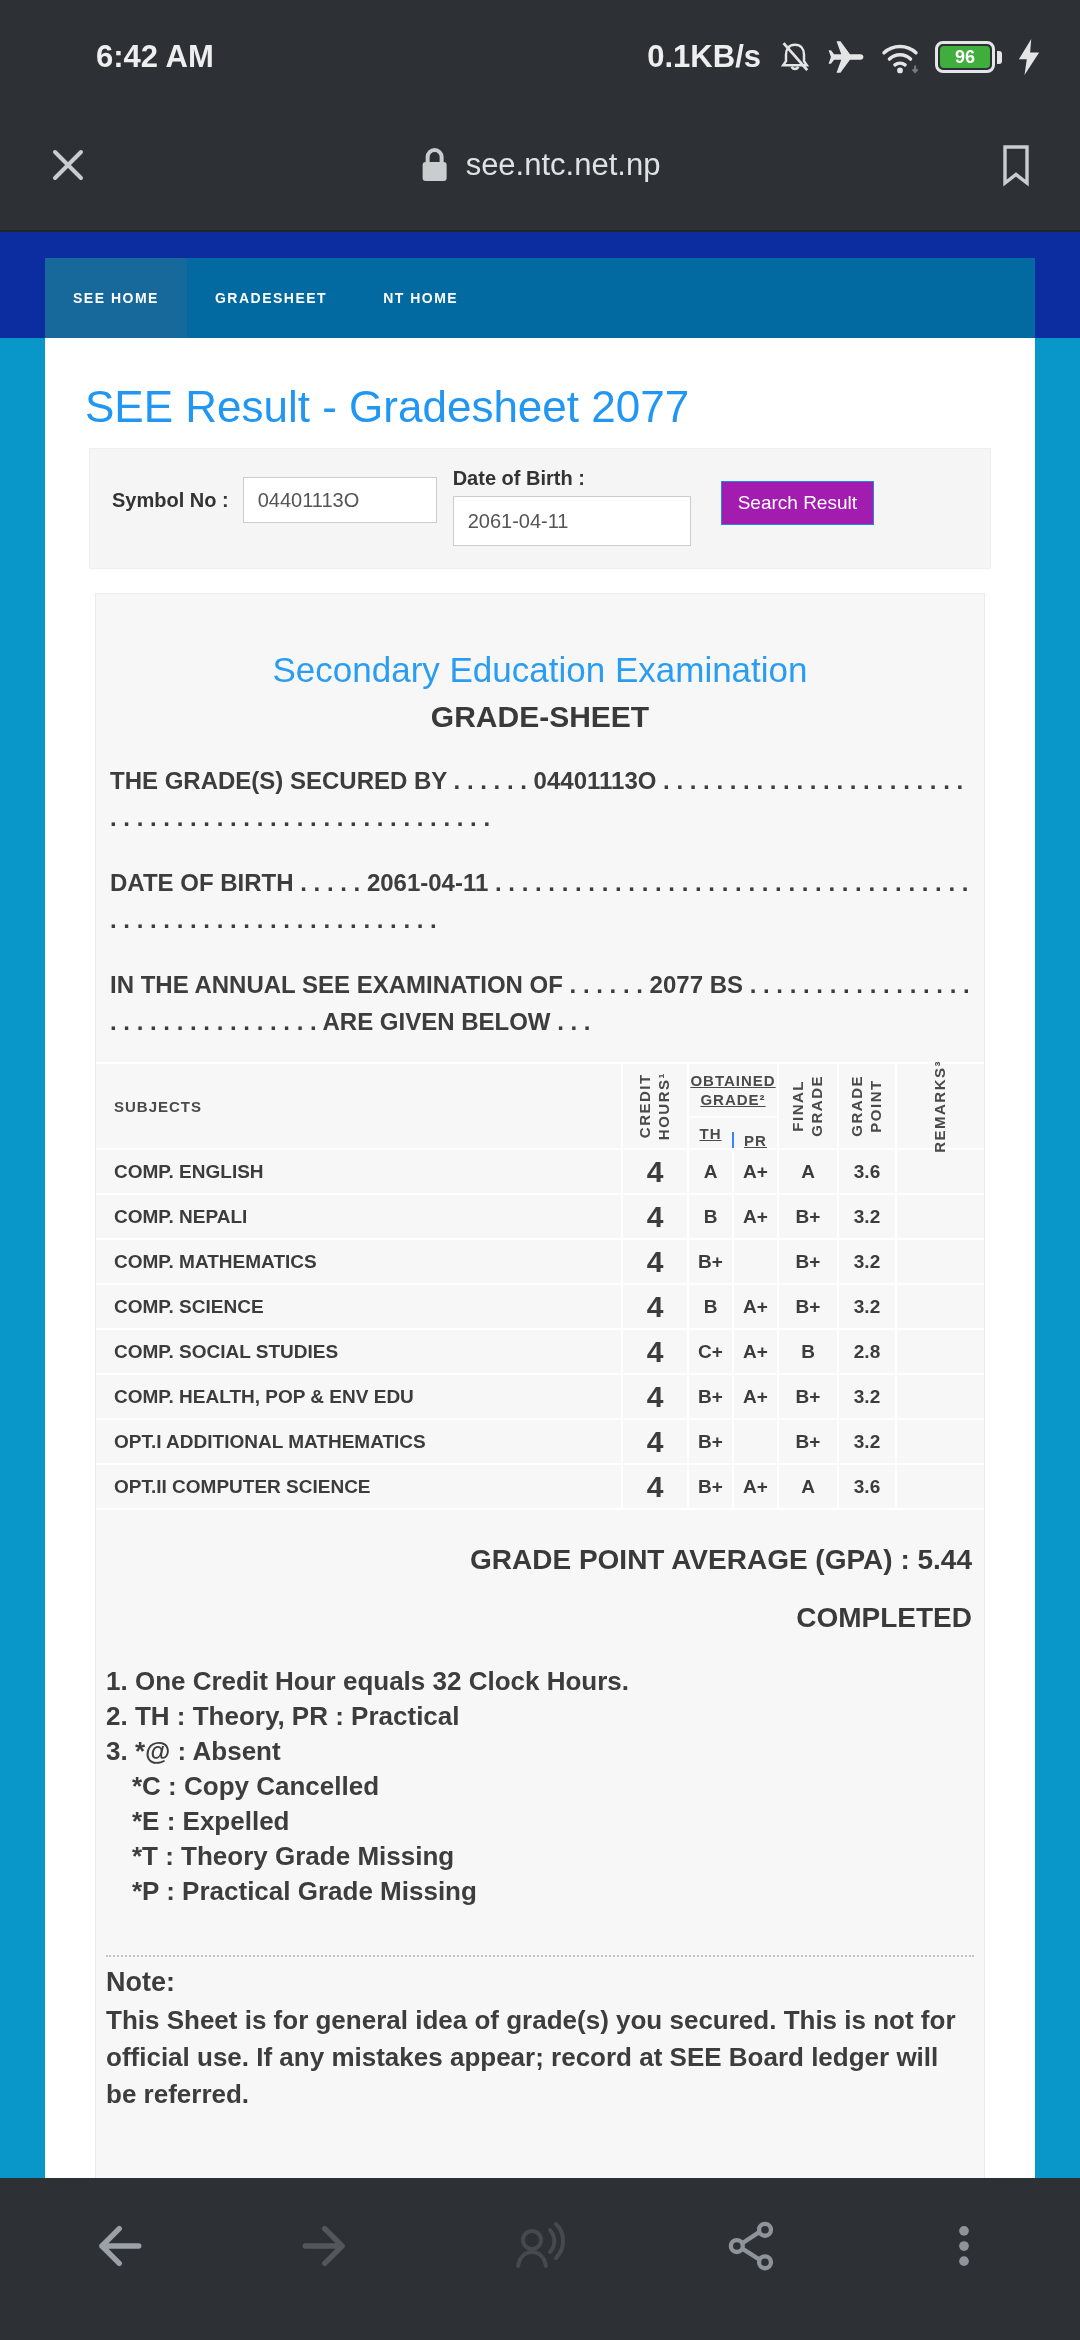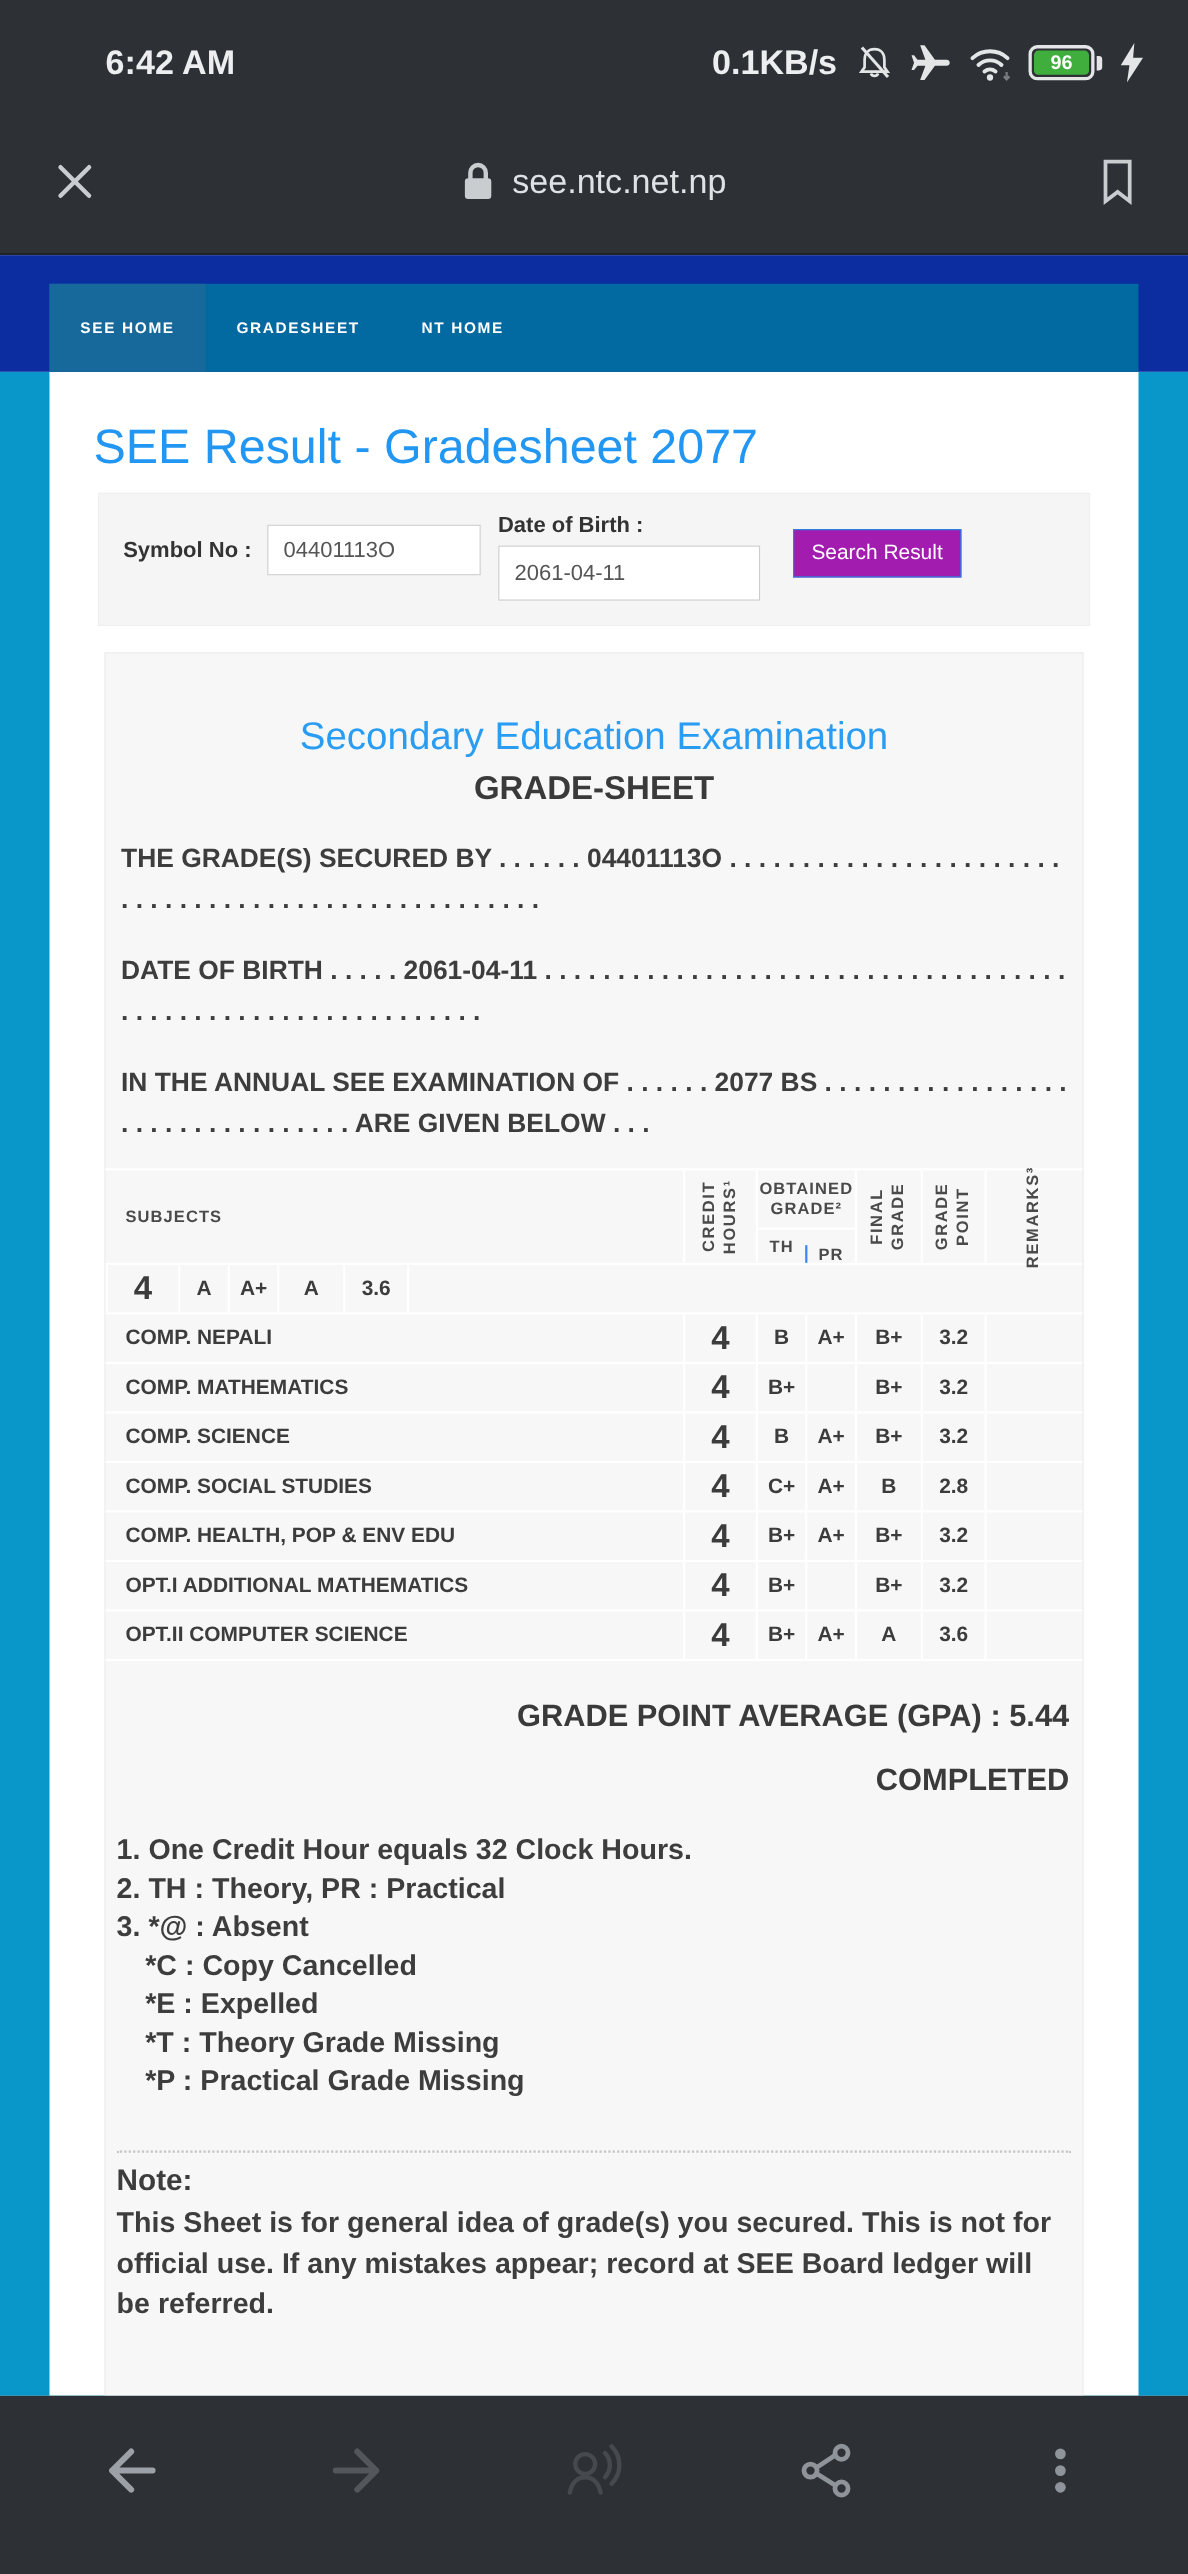--- a/index.html
+++ b/index.html
@@ -50,21 +50,21 @@
   .sheet-card { margin:24px 50px 0; background:#f7f7f7; border:1px solid #ececec; padding-bottom:92px; }
   .org-title { margin-top:56px; text-align:center; color:#2a9df3; font-size:35px; font-weight:400; }
   .sheet-title { margin-top:10px; text-align:center; color:#3a3a3a; font-size:30px; font-weight:bold; }
   .sline { margin:28px 14px 0; font-size:24px; font-weight:bold; color:#3d3d3d; line-height:37px; }
 
   .gtable { margin-top:22px; border-top:2px solid #fff; font-weight:bold; color:#3c3c3c; }
   .thead { display:flex; border-bottom:2px solid #fff; height:86px; }
   .hcell { display:flex; align-items:center; justify-content:center; border-left:2px solid #fff; font-size:15px; font-weight:bold; color:#4a4a4a; letter-spacing:1px; }
   .h-sub { flex:1; border-left:none; justify-content:flex-start; padding-left:18px; }
   .h-cr { width:66px; }
-  .h-obt { width:90px; flex-direction:column; padding:0; }
+  .h-obt { width:90px; flex-direction:column; padding:0;text-decoration:underline; }
   .obt-label { height:52px; display:flex; align-items:center; justify-content:center; text-align:center; white-space:pre-line; line-height:1.3; width:100%; }
   .obt-sub { height:32px; width:100%; border-top:2px solid #fff; display:flex; }
   .obt-sub div { flex:1; display:flex; align-items:center; justify-content:center; }
   .obt-sub div + div { border-left:2px solid #3b82f6;margin-top:14px; }
   .h-fg { width:60px; }
   .h-gp { width:58px; }
   .h-rm { width:89px; }
   .vt { writing-mode:vertical-rl; transform:rotate(180deg); white-space:pre-line; line-height:1.25; letter-spacing:1.5px; text-align:center; }
 
   .trow { display:flex; height:45px; border-bottom:2px solid #fff; align-items:center; }
@@ -213,20 +213,21 @@
             <div class="hcell h-gp">
                 <span class="vt">GRADE
 POINT</span>
               </div>
             <div class="hcell h-rm">
                 <span class="vt">REMARKS³</span>
               </div>
           </div>
           <div>
               <div class="trow">
+                <div class="cell c-sub">COMP. ENGLISH</div>
                 <div class="cell c-cr">4</div>
                 <div class="cell c-th">A</div>
                 <div class="cell c-pr">A+</div>
                 <div class="cell c-fg">A</div>
                 <div class="cell c-gp">3.6</div>
                 <div class="cell c-rm"></div>
               </div>
               <div class="trow">
                 <div class="cell c-sub">COMP. NEPALI</div>
                 <div class="cell c-cr">4</div>

